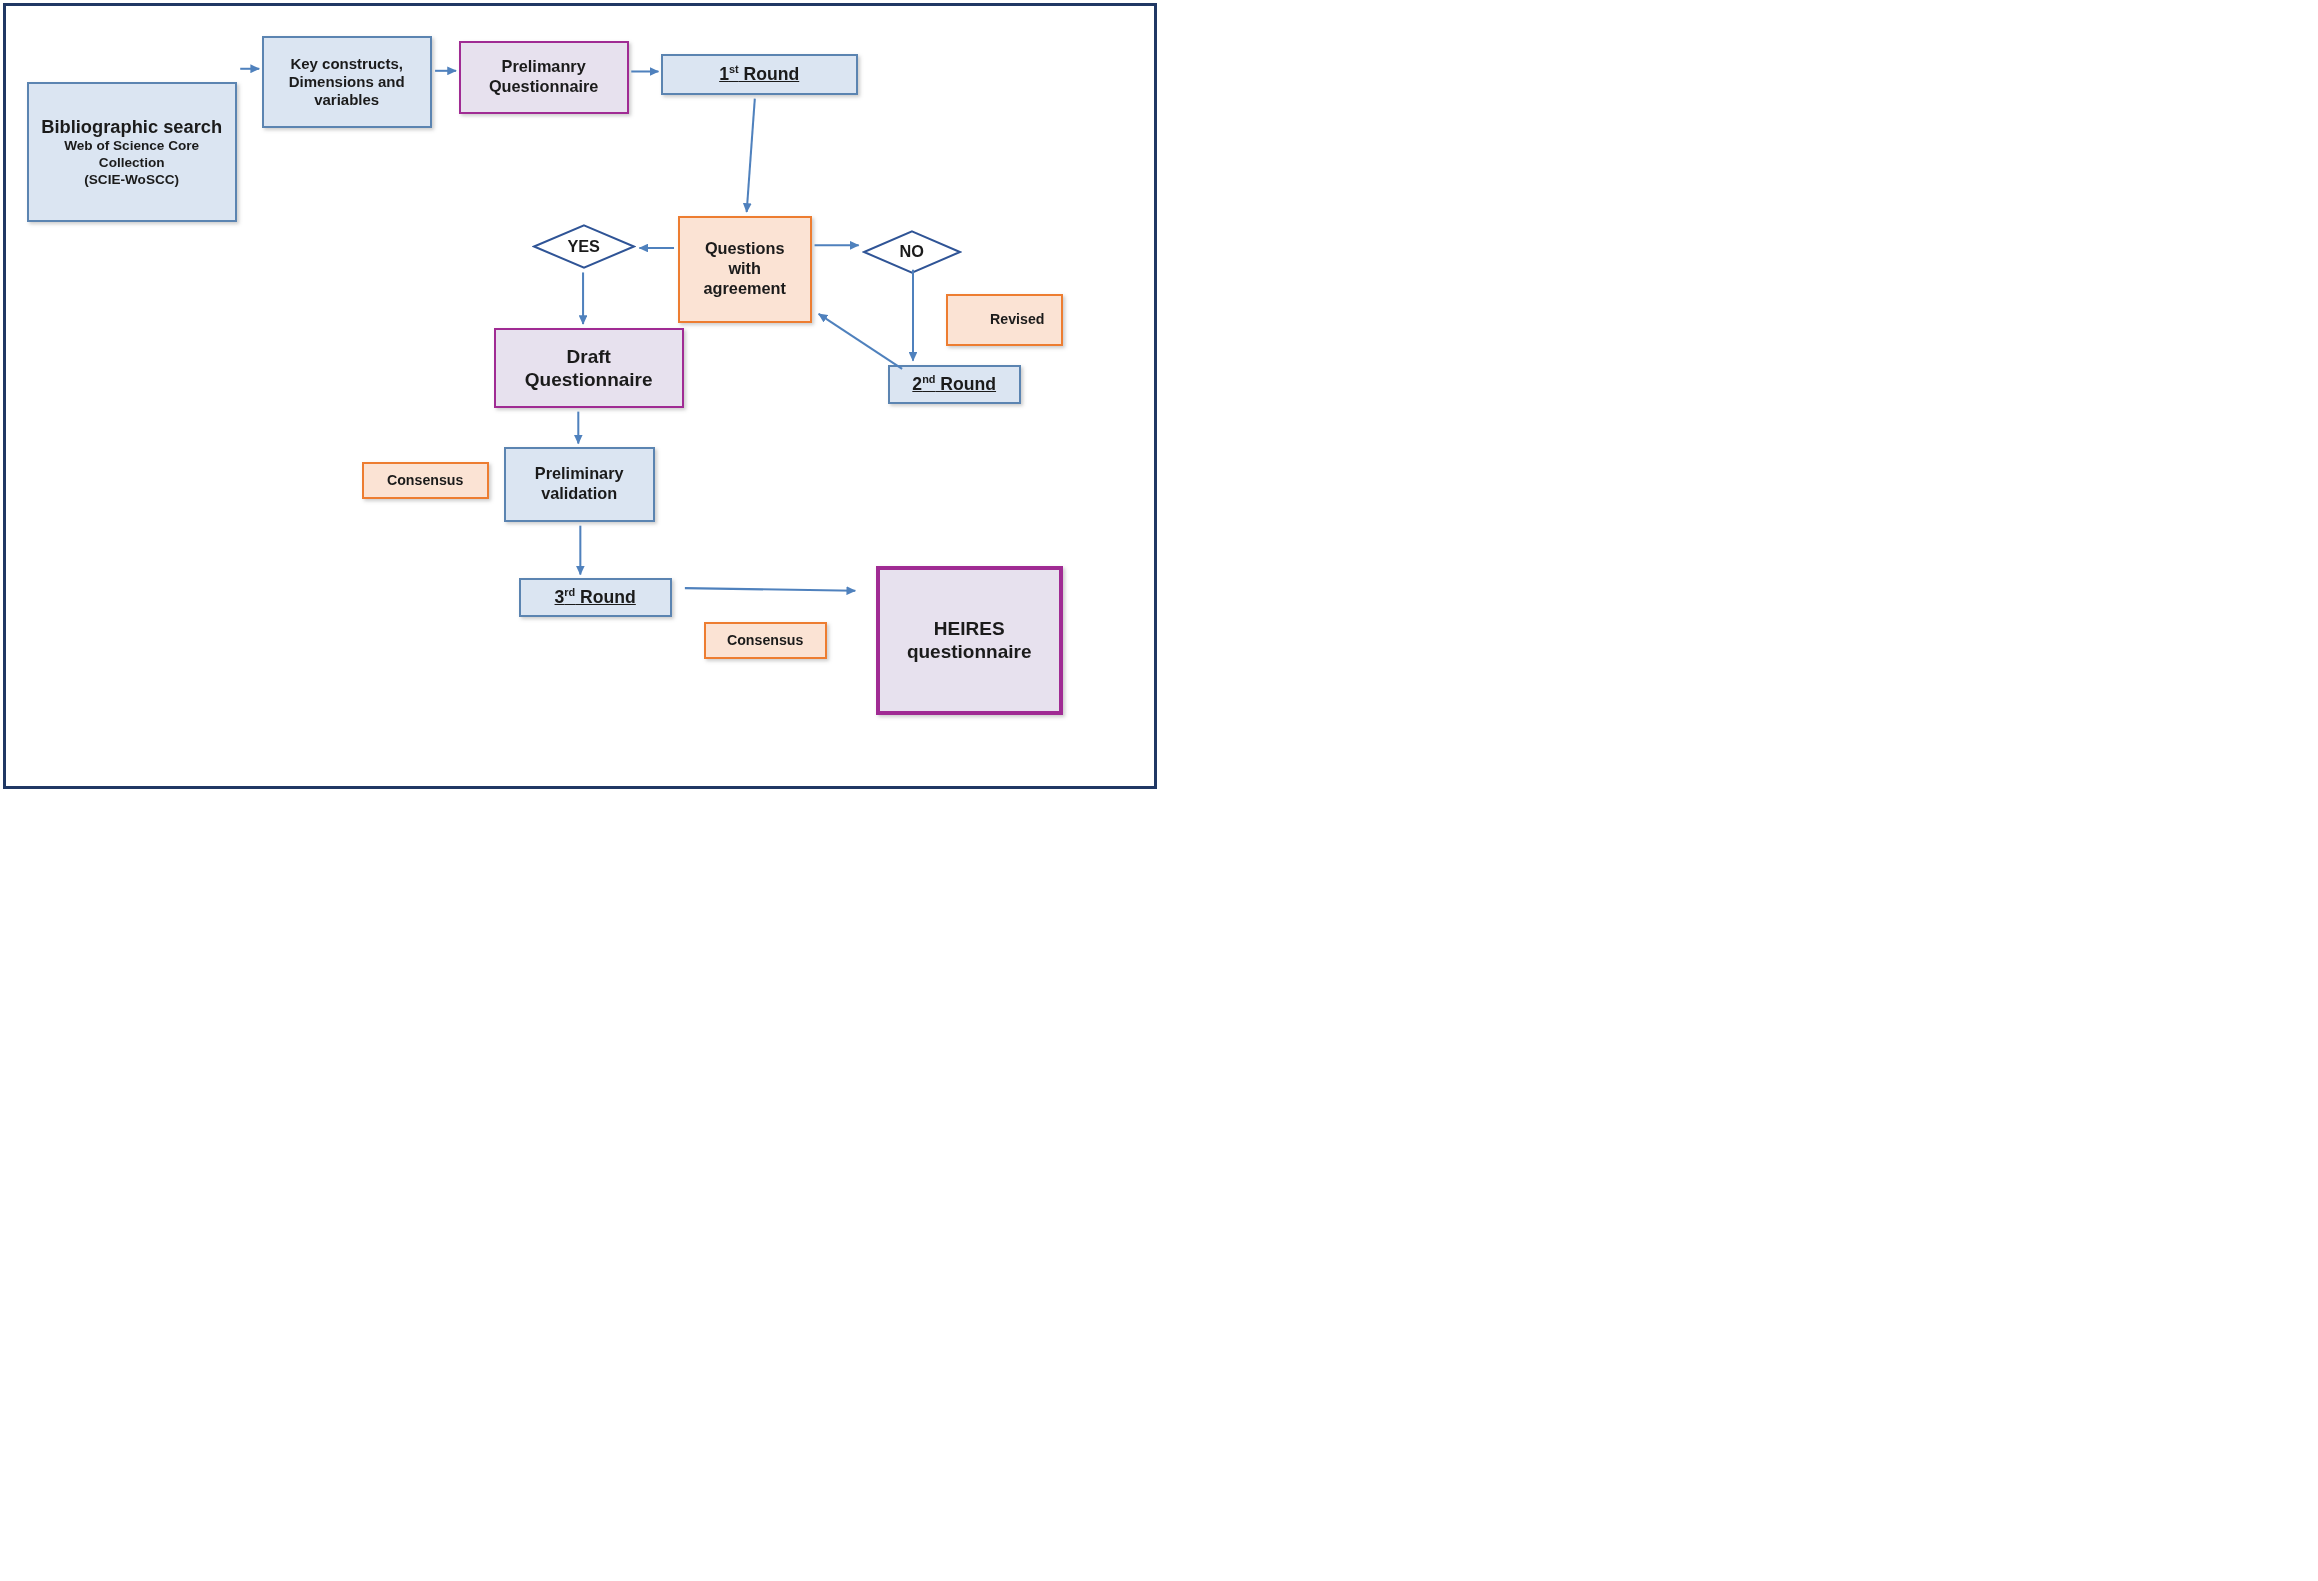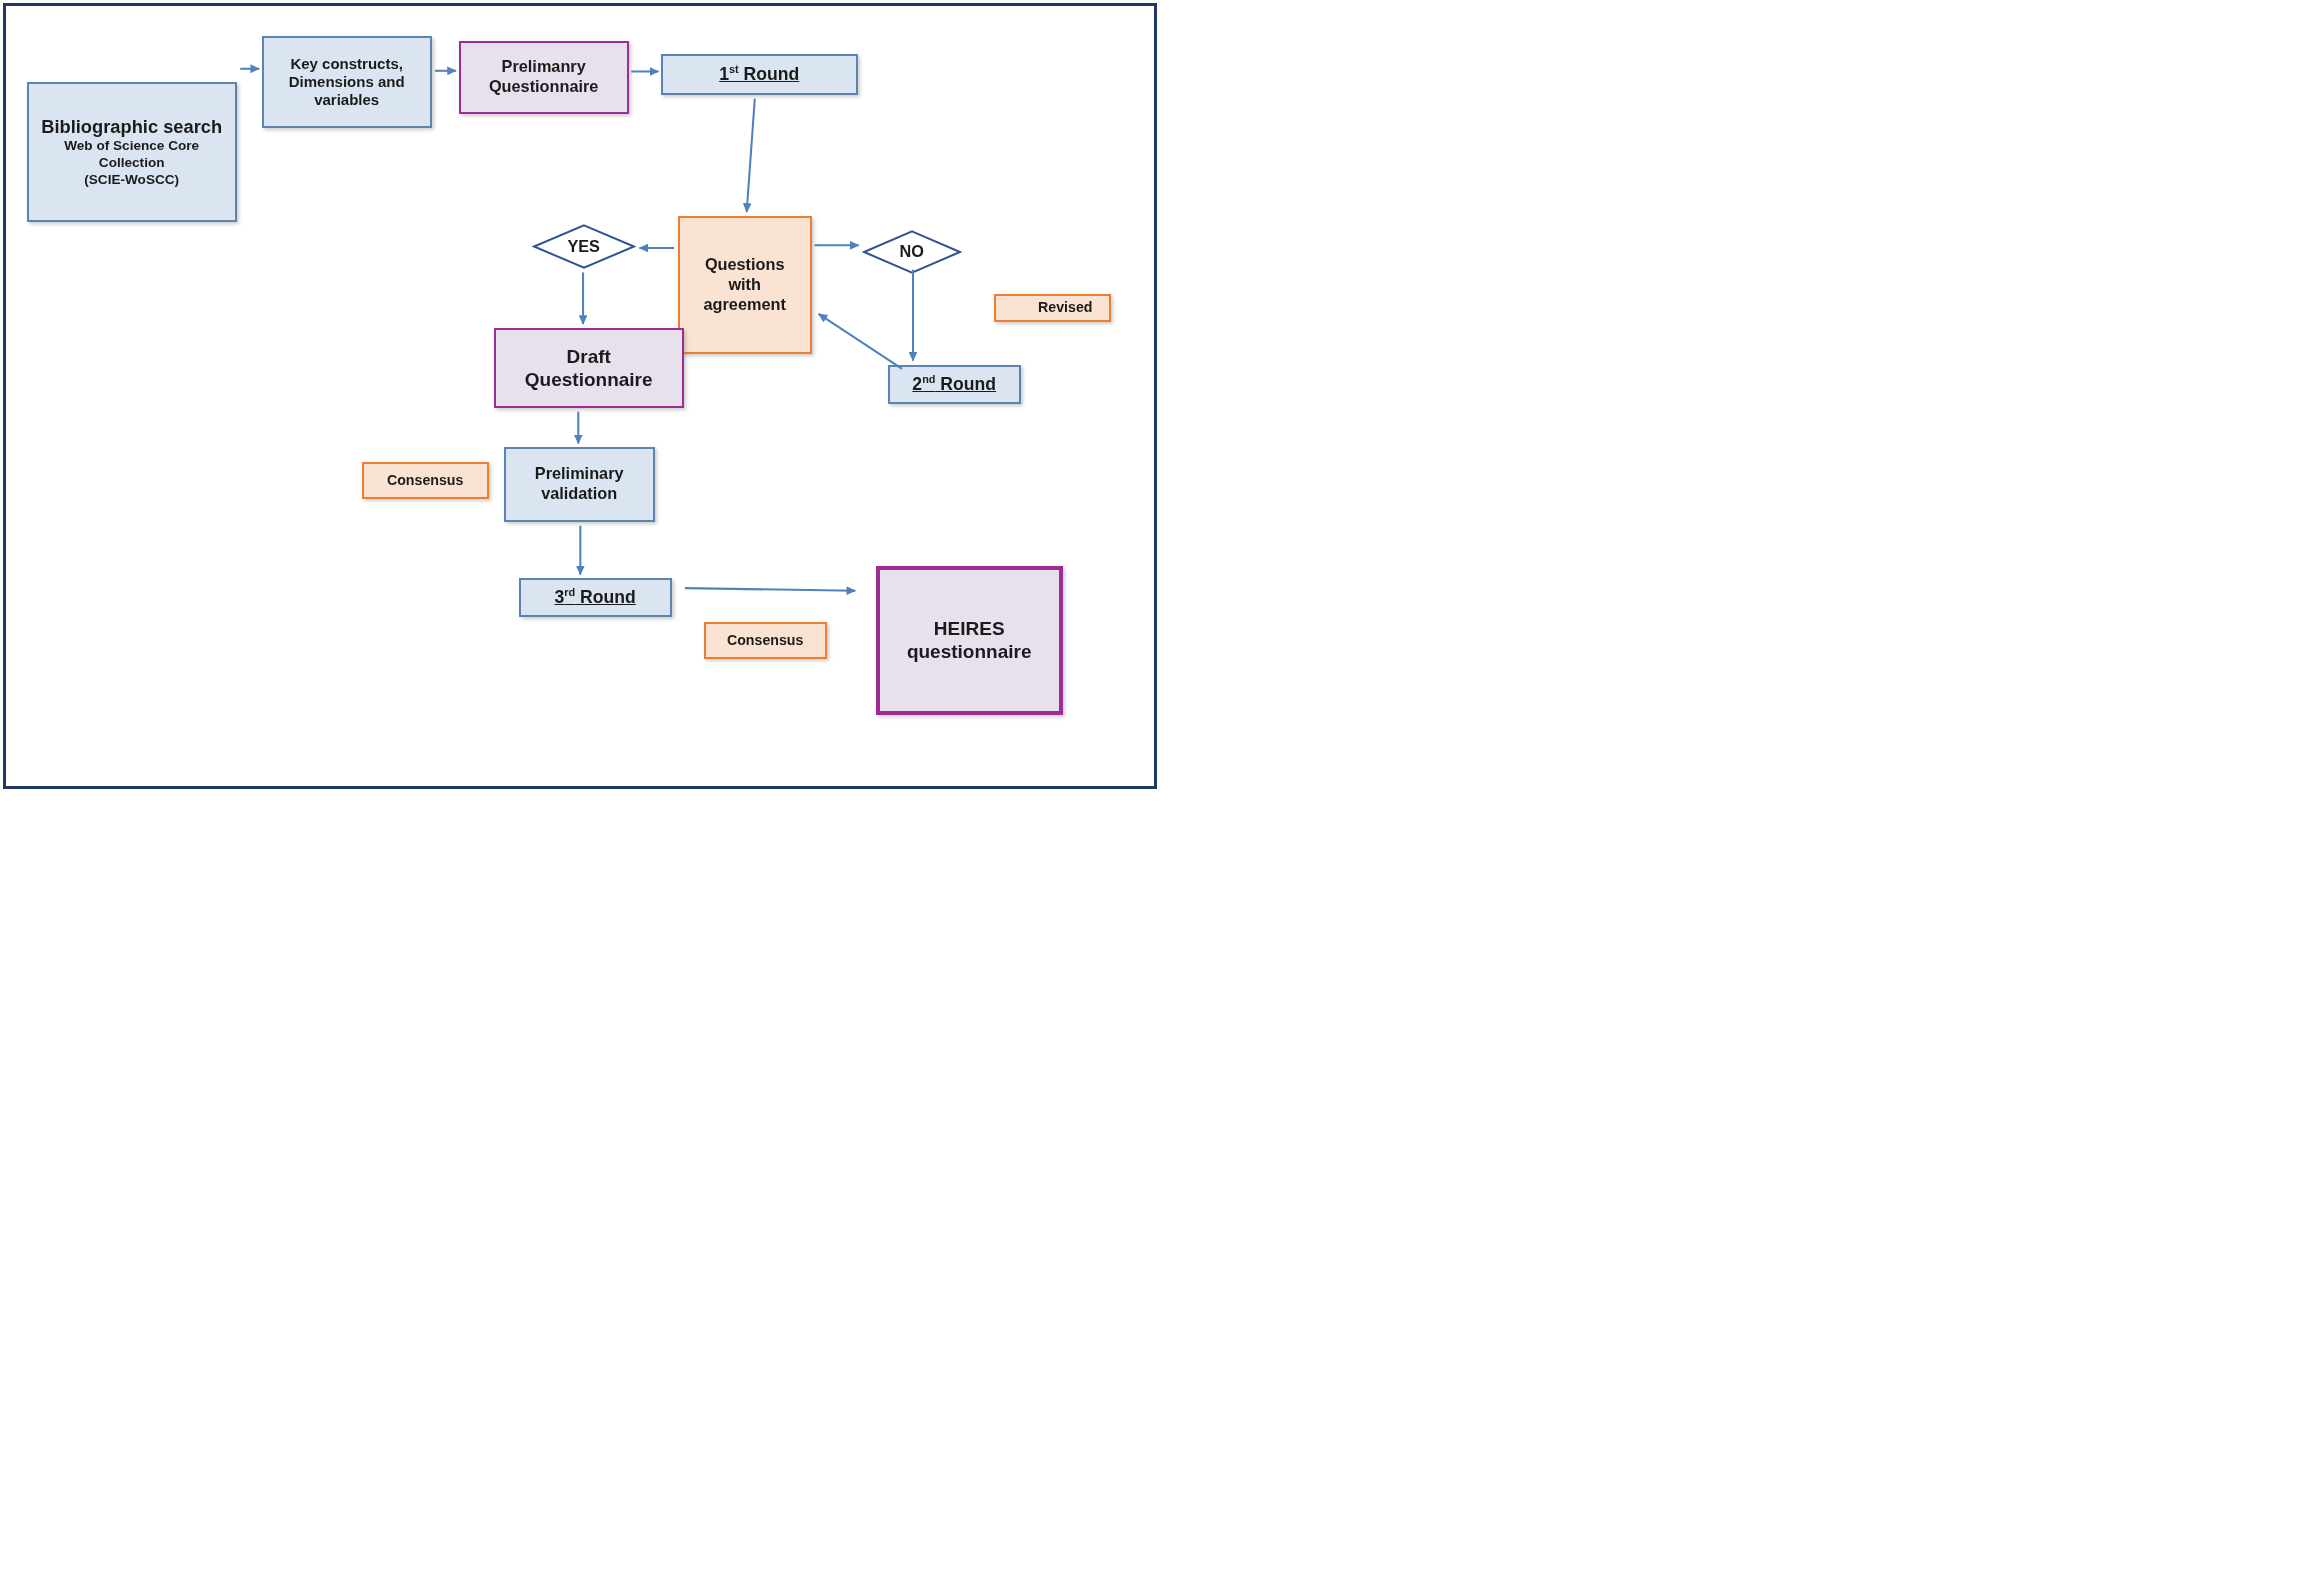--- a/index.html
+++ b/index.html
@@ -73,39 +73,39 @@
   </div>
 
   <div class="node purple fs24" style="left:453px; top:35px; width:170px; height:73px;align-items:center;">
     <span>Prelimanry Questionnaire</span>
   </div>
 
   <div class="node blue fs26" style="left:655px; top:48px; width:197px; height:41px;">
     <span class="u"><span>1</span><sup>st</sup><span> Round</span></span>
   </div>
 
-  <div class="node orange fs24" style="left:672px; top:210px; width:134px; height:138px;">
+  <div class="node orange fs24" style="left:672px; top:210px; width:134px; height:107px;">
     <span>Questions with agreement</span>
   </div>
 
   <div class="diamond" style="left:526px; top:218px; width:104px; height:45px;">
     <svg viewBox="0 0 153 67" preserveAspectRatio="none">
       <polygon points="76.5,2 150,33.5 76.5,65 3,33.5" fill="#ffffff" stroke="#2f5496" stroke-width="3"></polygon>
     </svg>
     <span class="dlabel">YES</span>
   </div>
 
   <div class="diamond" style="left:856px; top:224px; width:100px; height:44px;">
     <svg viewBox="0 0 147 65" preserveAspectRatio="none">
       <polygon points="73.5,2 144,32.5 73.5,63 3,32.5" fill="#ffffff" stroke="#2f5496" stroke-width="3"></polygon>
     </svg>
     <span class="dlabel">NO</span>
   </div>
 
-  <div class="node orange fs21" style="left:988px; top:288px; width:117px; height:28px;padding-left:33px;">
+  <div class="node orange fs21" style="left:940px; top:288px; width:117px; height:52px;padding-left:33px;">
     <span>Revised</span>
   </div>
 
   <div class="node blue fs26" style="left:882px; top:359px; width:133px; height:39px;">
     <span class="u"><span>2</span><sup>nd</sup><span> Round</span></span>
   </div>
 
   <div class="node purple fs28" style="left:472px; top:322px; width:190px; height:80px;">
     <span>Draft Questionnaire</span>
   </div>

